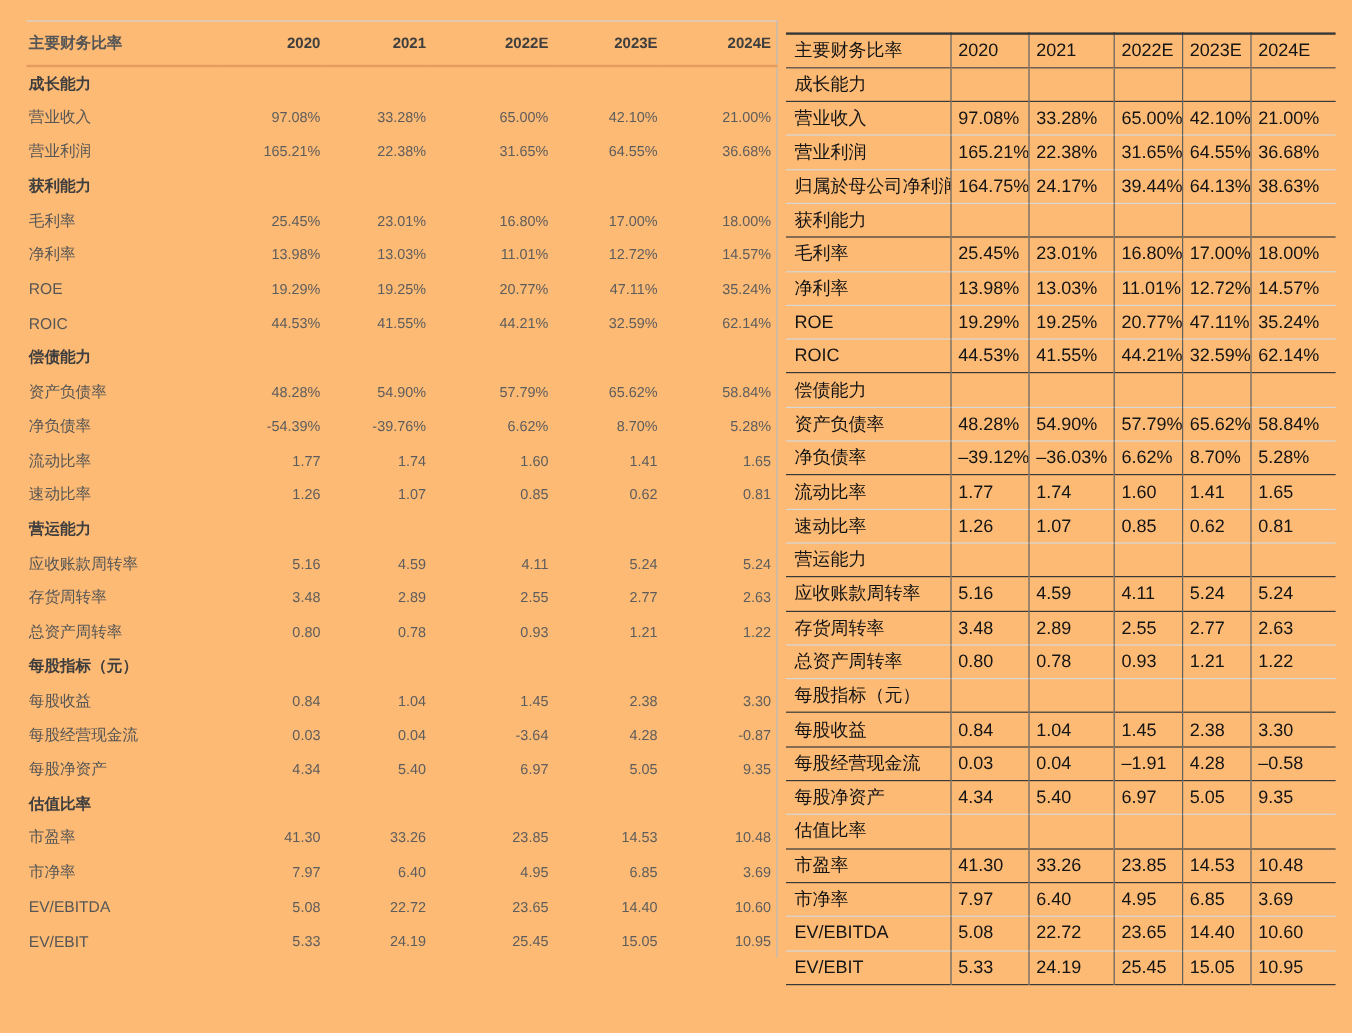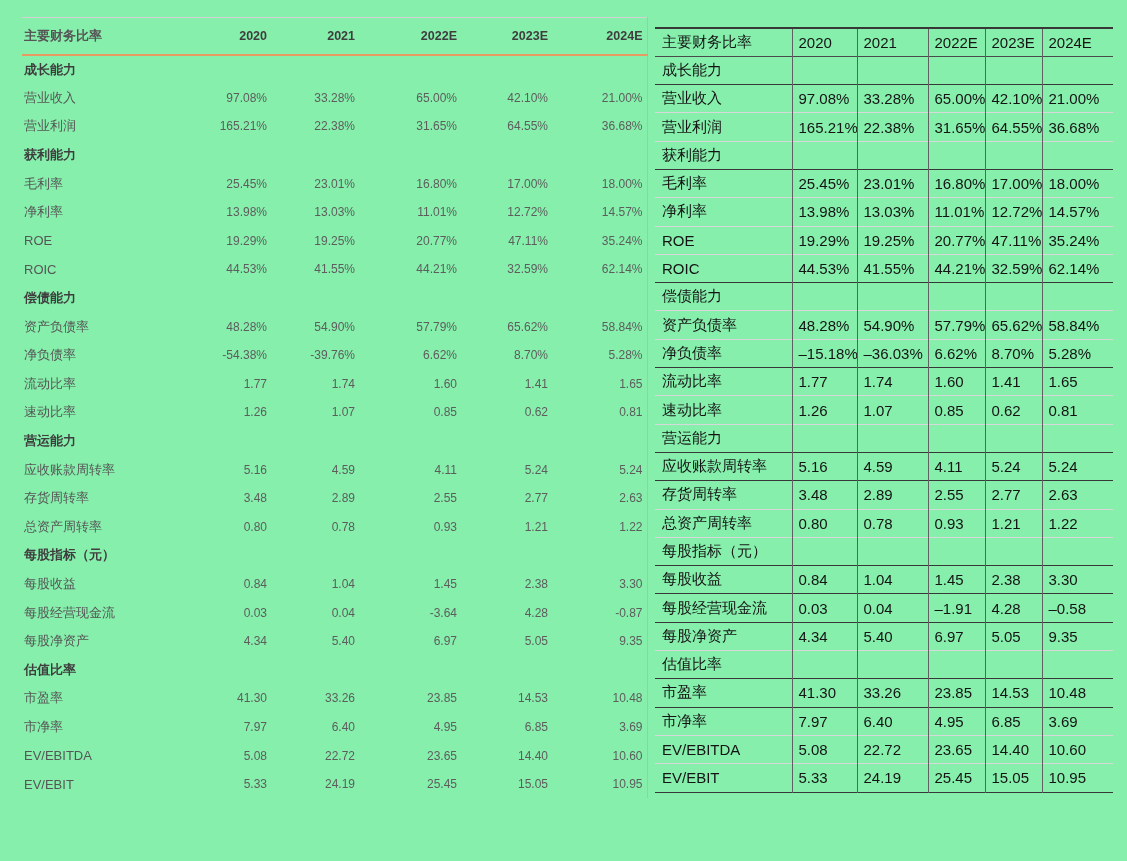--- a/index.html
+++ b/index.html
@@ -5,21 +5,21 @@
   html, body {
     margin: 0;
     padding: 0;
     background: #ffffff;
     font-family: "Liberation Sans", sans-serif;
   }
   .canvas {
     position: relative;
     width: 1127px;
     height: 861px;
-    background: #86efac;
+    background: #fdba74;
     overflow: hidden;
   }
   .panel { position: absolute; }
 
   
   .left-panel {
     left: 22px;
     top: 17px;
     width: 625px;
     filter: blur(0.28px);
@@ -195,21 +195,21 @@
           <tr>
             <td class="lbl">资产负债率</td>
             <td class="num">48.28%</td>
             <td class="num">54.90%</td>
             <td class="num">57.79%</td>
             <td class="num">65.62%</td>
             <td class="num">58.84%</td>
           </tr>
           <tr>
             <td class="lbl">净负债率</td>
-            <td class="num">-54.38%</td>
+            <td class="num">-54.39%</td>
             <td class="num">-39.76%</td>
             <td class="num">6.62%</td>
             <td class="num">8.70%</td>
             <td class="num">5.28%</td>
           </tr>
           <tr>
             <td class="lbl">流动比率</td>
             <td class="num">1.77</td>
             <td class="num">1.74</td>
             <td class="num">1.60</td>
@@ -370,20 +370,28 @@
             <td class="num">21.00%</td>
           </tr>
           <tr>
             <td class="lbl">营业利润</td>
             <td class="num">165.21%</td>
             <td class="num">22.38%</td>
             <td class="num">31.65%</td>
             <td class="num">64.55%</td>
             <td class="num">36.68%</td>
           </tr>
+          <tr>
+            <td class="lbl">归属於母公司净利润</td>
+            <td class="num">164.75%</td>
+            <td class="num">24.17%</td>
+            <td class="num">39.44%</td>
+            <td class="num">64.13%</td>
+            <td class="num">38.63%</td>
+          </tr>
           <tr class="section dark-after">
             <td class="lbl">获利能力</td>
             <td class="num"></td>
             <td class="num"></td>
             <td class="num"></td>
             <td class="num"></td>
             <td class="num"></td>
           </tr>
           <tr>
             <td class="lbl">毛利率</td>
@@ -428,21 +436,21 @@
           <tr>
             <td class="lbl">资产负债率</td>
             <td class="num">48.28%</td>
             <td class="num">54.90%</td>
             <td class="num">57.79%</td>
             <td class="num">65.62%</td>
             <td class="num">58.84%</td>
           </tr>
           <tr class="dark-after">
             <td class="lbl">净负债率</td>
-            <td class="num">–15.18%</td>
+            <td class="num">–39.12%</td>
             <td class="num">–36.03%</td>
             <td class="num">6.62%</td>
             <td class="num">8.70%</td>
             <td class="num">5.28%</td>
           </tr>
           <tr>
             <td class="lbl">流动比率</td>
             <td class="num">1.77</td>
             <td class="num">1.74</td>
             <td class="num">1.60</td>

